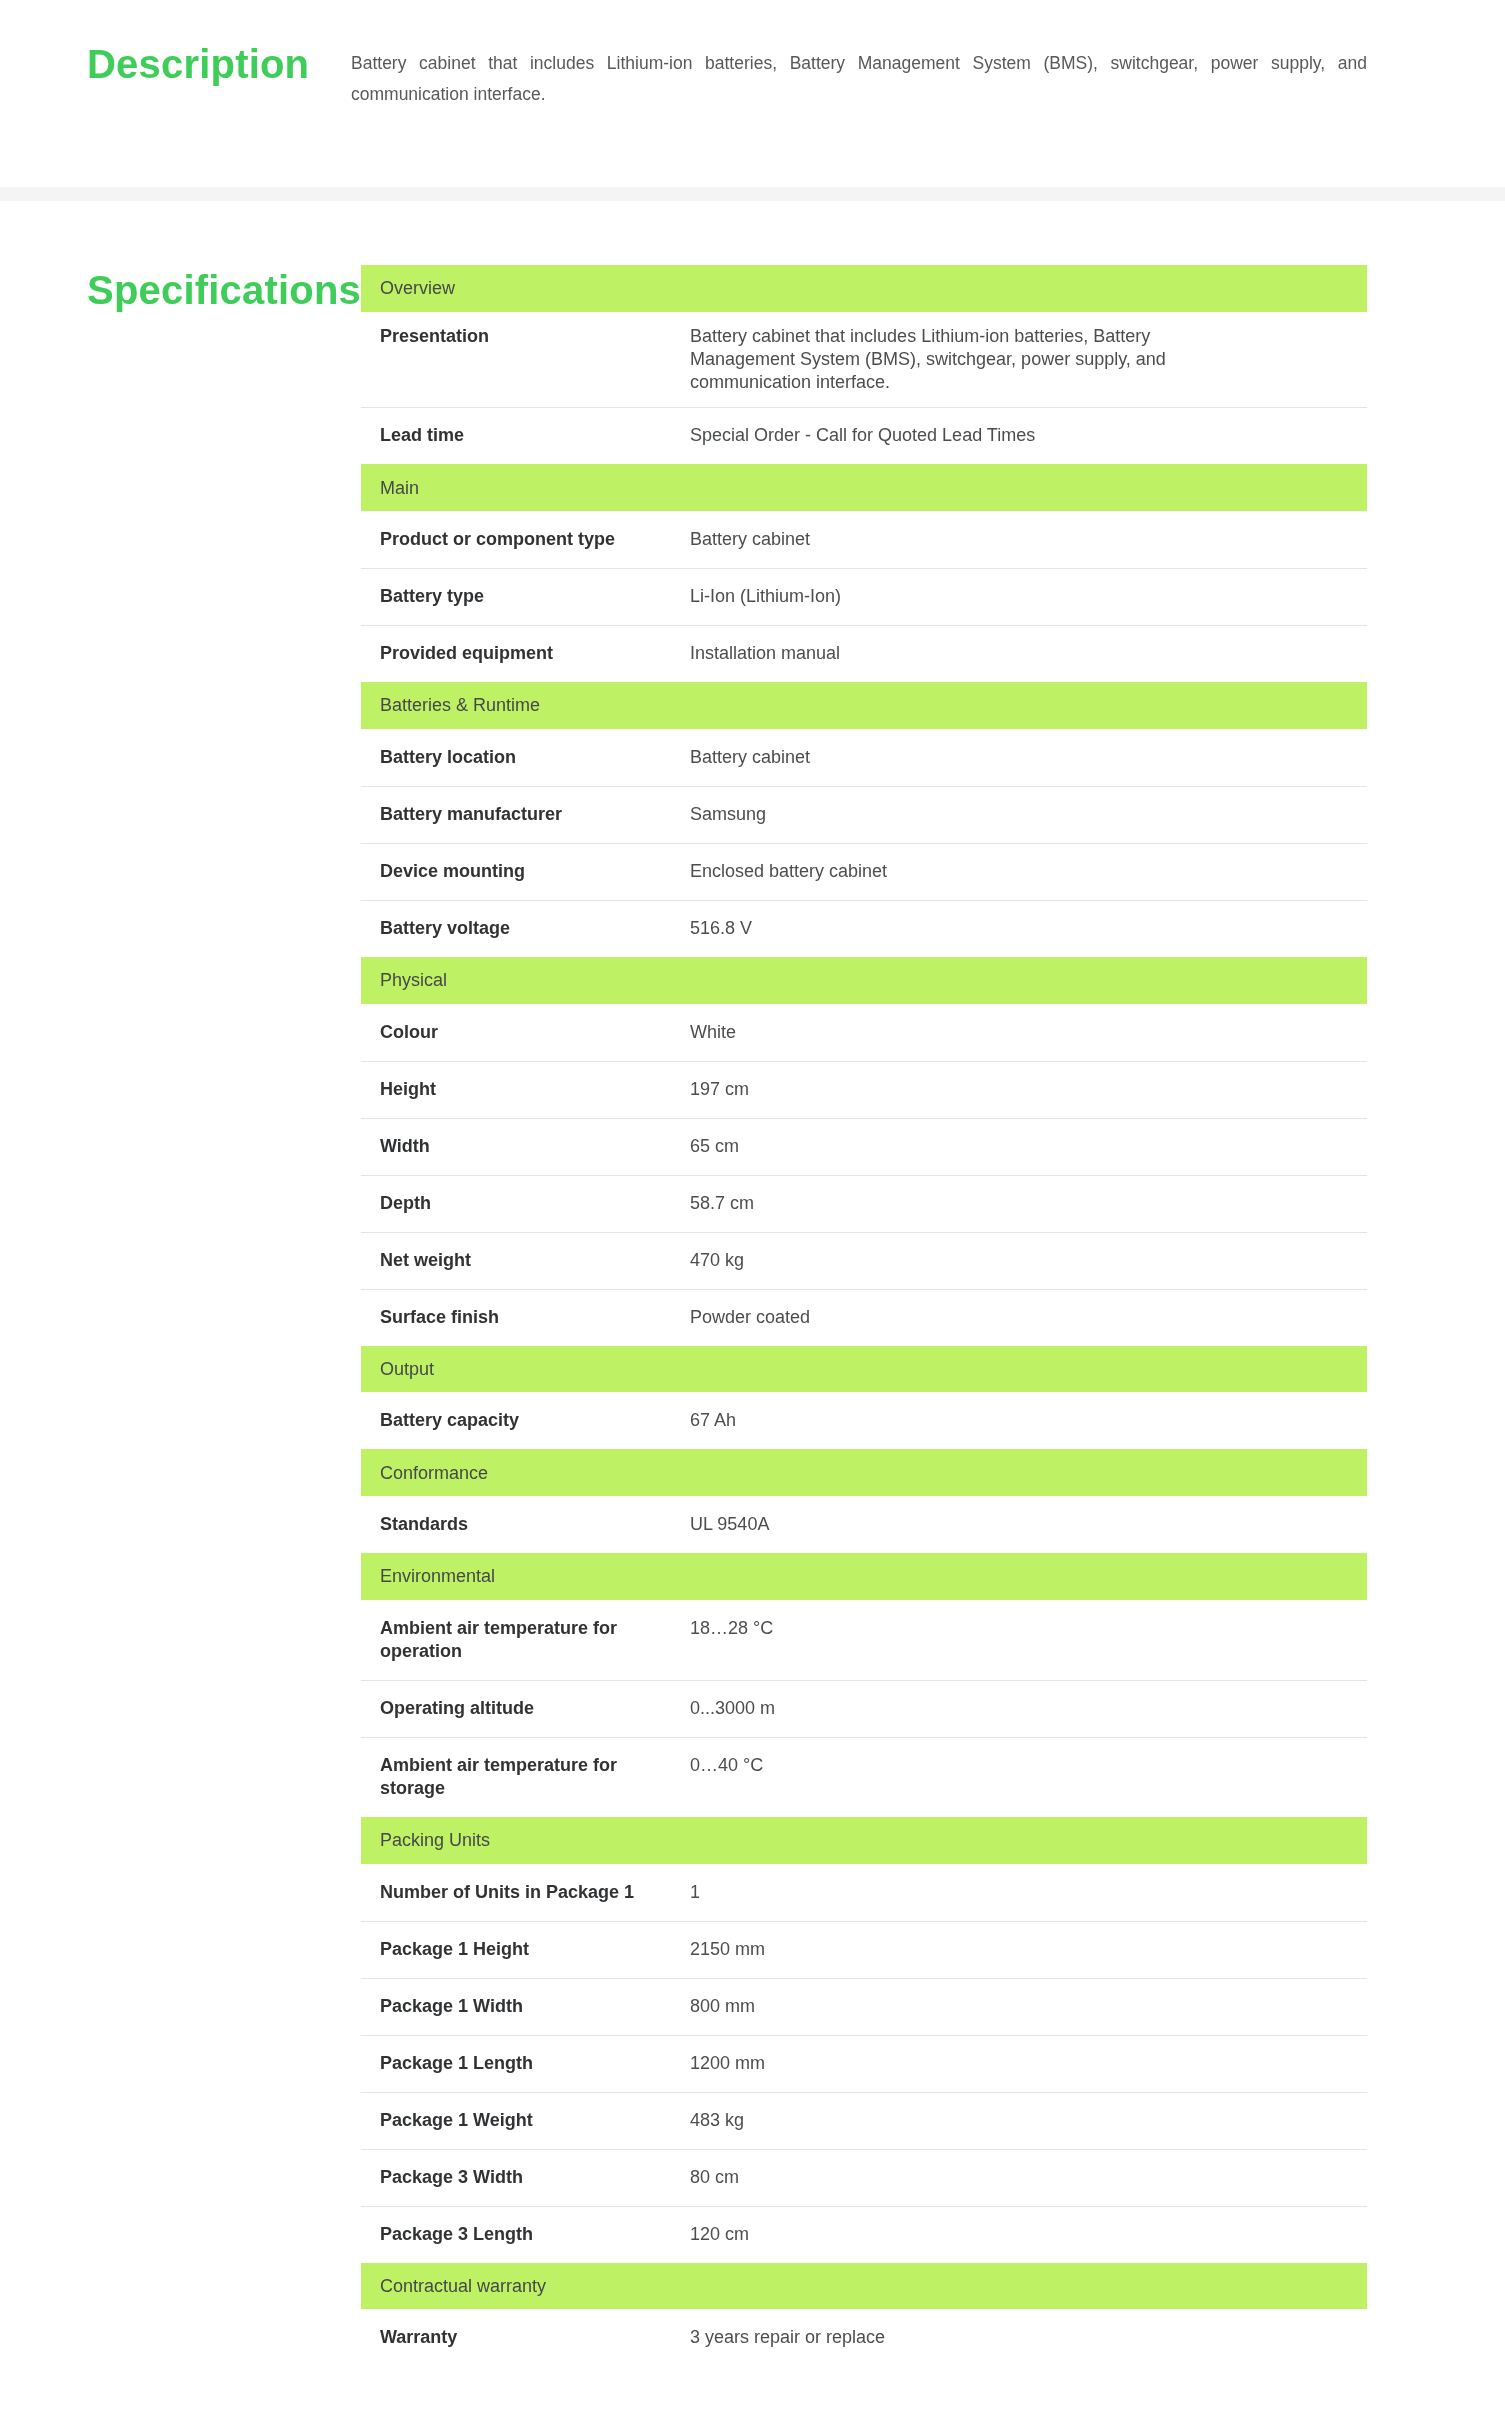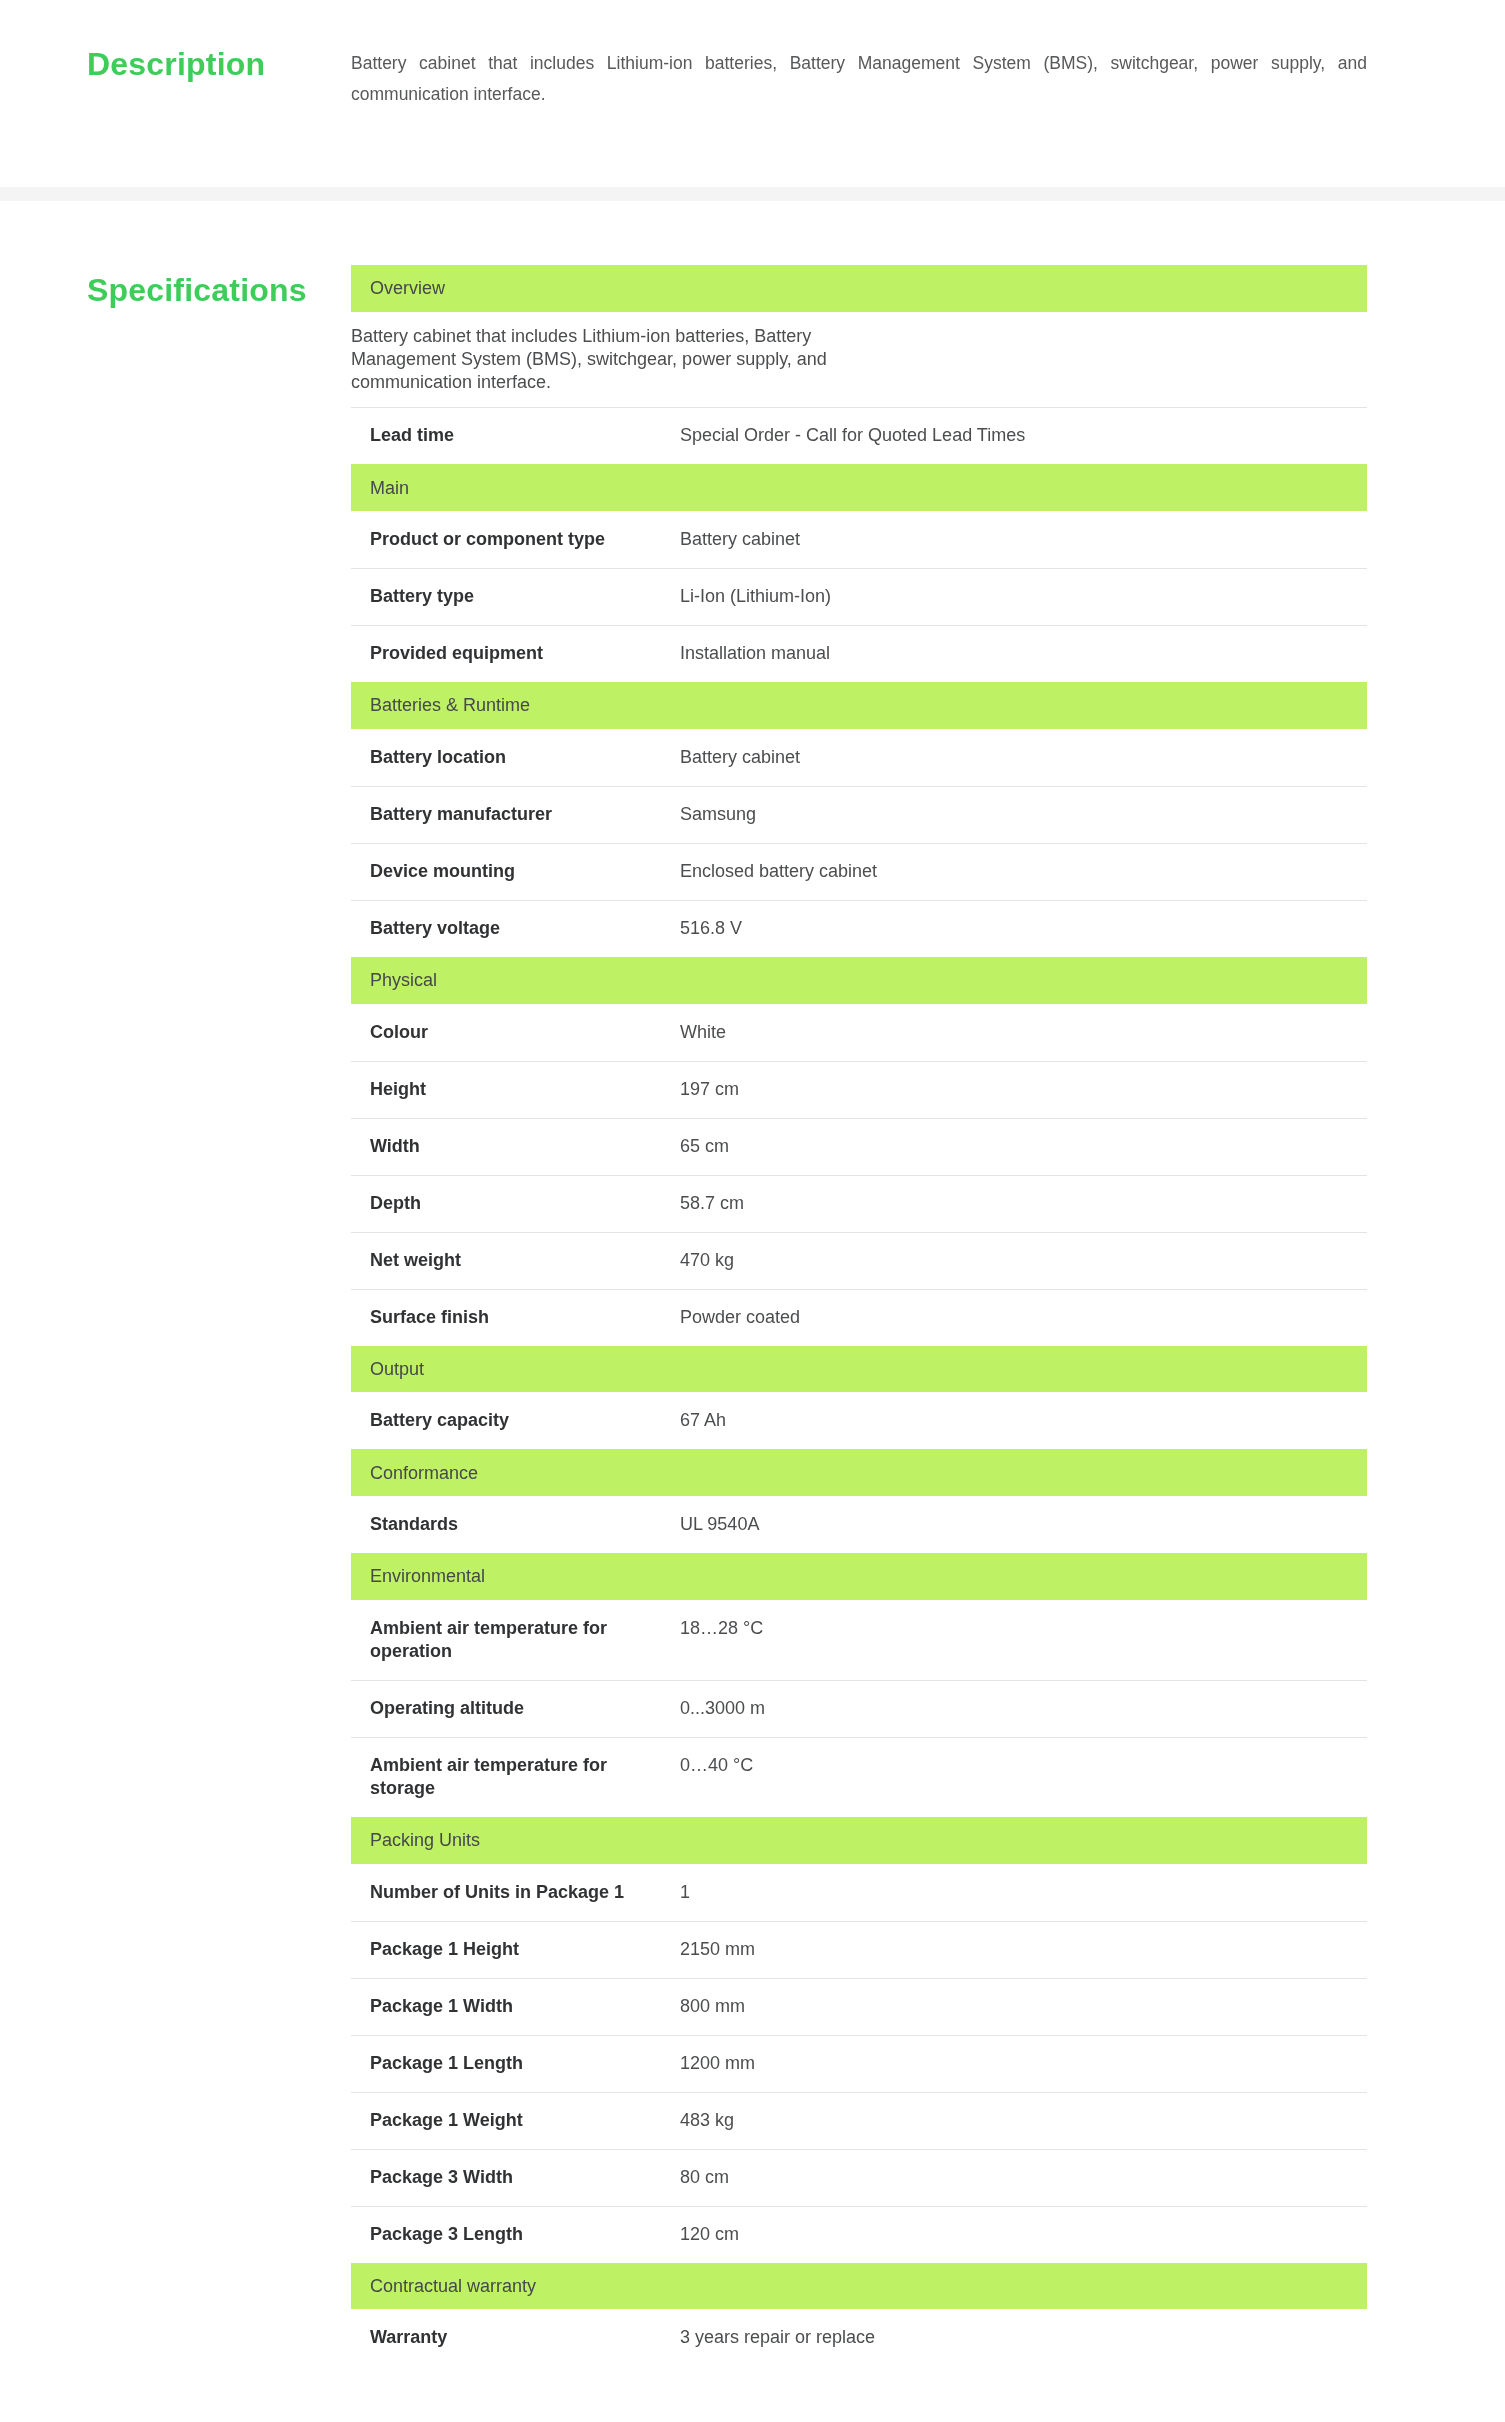--- a/index.html
+++ b/index.html
@@ -21,21 +21,21 @@
   }
   .left-col {
     flex: 0 0 351px;
     padding-left: 87px;
   }
   .right-col {
     flex: 1 1 auto;
     padding-right: 139px;
   }
   h2.section-title {
-    font-size: 32px;
+    font-size: 40px;
     line-height: 38px;
     font-weight: bold;
     color: #3dcd58;
     letter-spacing: 0.2px;
   }
   
   .desc-section {
     height: 187px;
     padding-top: 45px;
   }
@@ -108,20 +108,21 @@
   <div class="section-gap"></div>
 
   <section class="spec-section two-col">
     <div class="left-col">
       <h2 class="section-title">Specifications</h2>
     </div>
     <div class="right-col">
       <div class="spec-table" id="spec-table">
           <div class="spec-band">Overview</div>
           <div class="spec-row row-multiline">
+            <div class="spec-label">Presentation</div>
             <div class="spec-value">Battery cabinet that includes Lithium-ion batteries, Battery Management System (BMS), switchgear, power supply, and communication interface.</div>
           </div>
           <div class="spec-row">
             <div class="spec-label">Lead time</div>
             <div class="spec-value">Special Order - Call for Quoted Lead Times</div>
           </div>
           <div class="spec-band">Main</div>
           <div class="spec-row">
             <div class="spec-label">Product or component type</div>
             <div class="spec-value">Battery cabinet</div>

